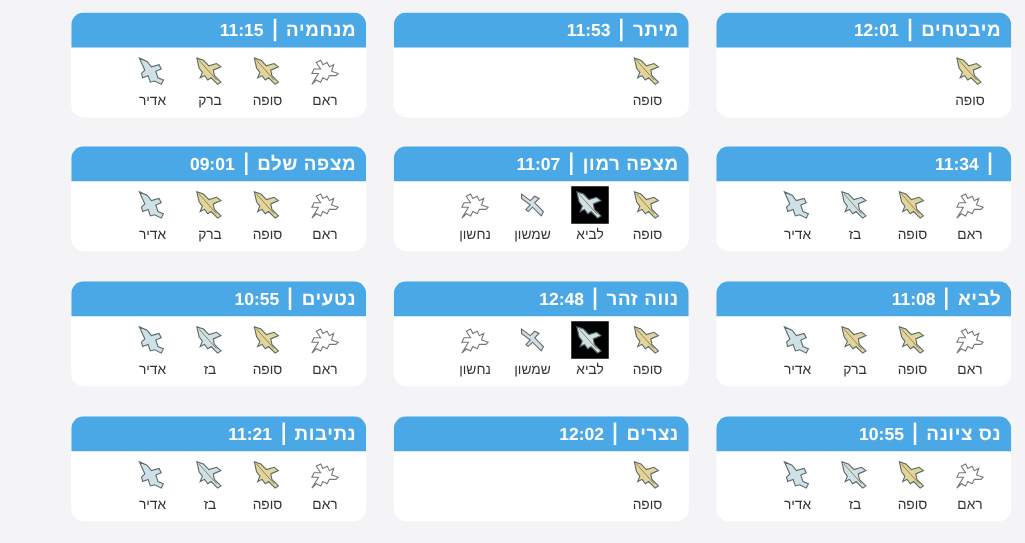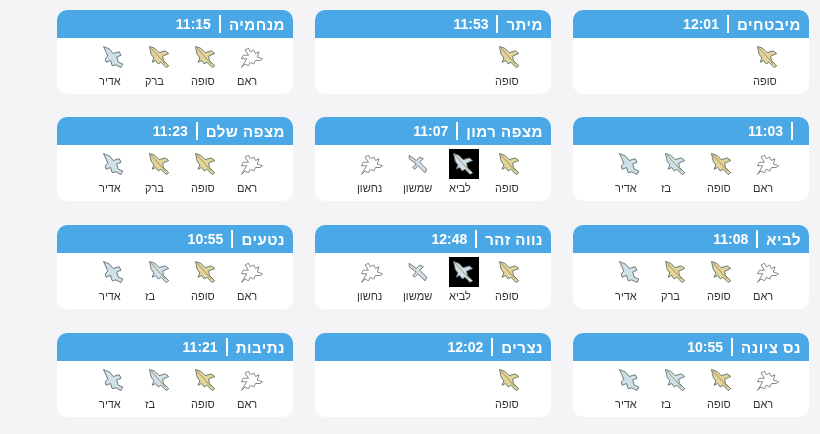--- a/index.html
+++ b/index.html
@@ -3,21 +3,21 @@
 <meta charset="utf-8">
 <style>
   html,body{margin:0;padding:0;}
   body{width:820px;height:434px;background:#f4f4f6;font-family:"Liberation Sans","DejaVu Sans",sans-serif;position:relative;overflow:hidden;}
   .card{position:absolute;width:236px;height:84px;background:#fff;border-radius:10px;overflow:hidden;direction:rtl;}
   .hdr{height:28px;background:#4aa8e6;color:#fff;display:flex;align-items:center;padding:0 8px;box-sizing:border-box;}
   .hdr .name{font-weight:bold;font-size:15px;letter-spacing:0.5px;text-align:right;}
   .hdr .sep{width:2px;height:18px;background:#fff;margin:0 8px;}
   .hdr .time{font-size:14px;font-weight:bold;}
   .planes{display:flex;flex-direction:row;padding:4px 0 0 0;padding-right:10px;}
-  .plane{width:46px;display:flex;flex-direction:column;align-items:flex-end;}
+  .plane{width:46px;display:flex;flex-direction:column;align-items:center;}
   .ico{width:30px;height:30px;display:flex;align-items:center;justify-content:center;}
   .ico svg{width:28px;height:28px;}
   .ico.dark{background:#000;}
   .lbl{font-size:11px;color:#333;margin-top:3px;}
 </style>
 </head>
 <body>
 
 <div id="grid">
     <div class="card" style="left: 573px; top: 10px;">
@@ -95,21 +95,21 @@
               <path d="M4 4 L11 7 L15 12 L22 10 L24 14 L19 16 L21 22 L26 24 L24 28 L18 25 L14 26 L12 20 L7 22 L6 18 L9 15 Z" fill="#cfe0e6" stroke="#5a6a6a" stroke-width="1"></path>
             </svg>
           </span>
       <span class="lbl">אדיר</span>
     </div>
       </div>
     </div>
     <div class="card" style="left: 573px; top: 117px;">
       <div class="hdr">
     <span class="sep"></span>
-    <span class="time">11:03</span>
+    <span class="time">11:34</span>
   </div>
       <div class="planes">
         <div class="plane">
       <span class="ico">
             <svg viewBox="0 0 32 32">
               <path d="M4 28 L8 24 L12 26 L14 22 L18 24 L20 20 L26 20 L28 18 L22 16 L24 10 L20 12 L18 8 L14 10 L12 6 L8 8 L12 14 L6 14 L4 18 L10 18 Z" fill="#fff" stroke="#777" stroke-width="1"></path>
             </svg>
           </span>
       <span class="lbl">ראם</span>
     </div>
@@ -181,21 +181,21 @@
             </svg>
           </span>
       <span class="lbl">נחשון</span>
     </div>
       </div>
     </div>
     <div class="card" style="left: 57px; top: 117px;">
       <div class="hdr">
     <span class="name">מצפה שלם</span>
     <span class="sep"></span>
-    <span class="time">11:23</span>
+    <span class="time">09:01</span>
   </div>
       <div class="planes">
         <div class="plane">
       <span class="ico">
             <svg viewBox="0 0 32 32">
               <path d="M4 28 L8 24 L12 26 L14 22 L18 24 L20 20 L26 20 L28 18 L22 16 L24 10 L20 12 L18 8 L14 10 L12 6 L8 8 L12 14 L6 14 L4 18 L10 18 Z" fill="#fff" stroke="#777" stroke-width="1"></path>
             </svg>
           </span>
       <span class="lbl">ראם</span>
     </div>

